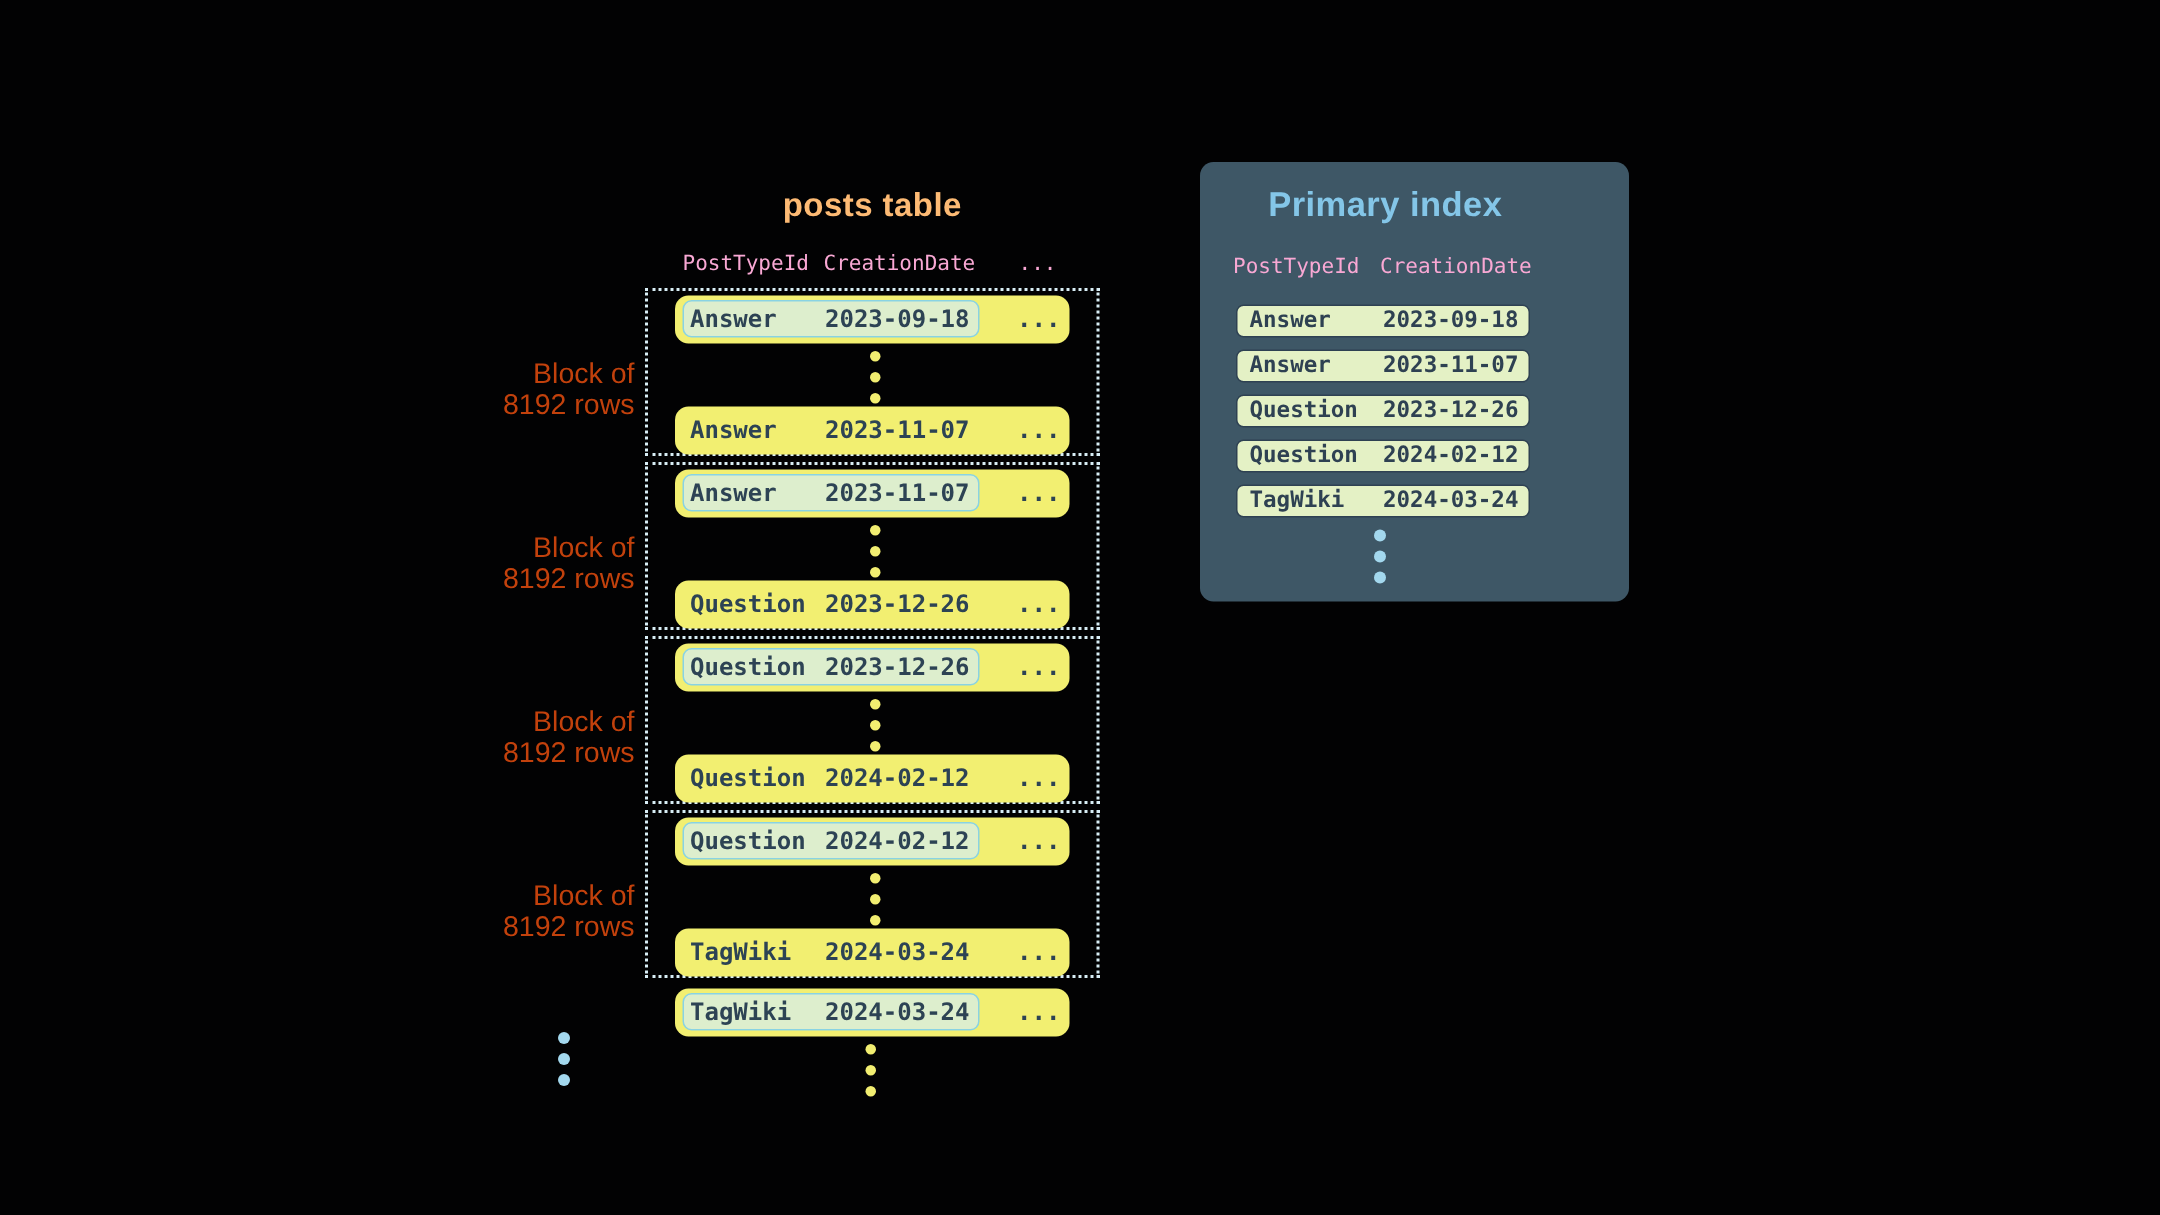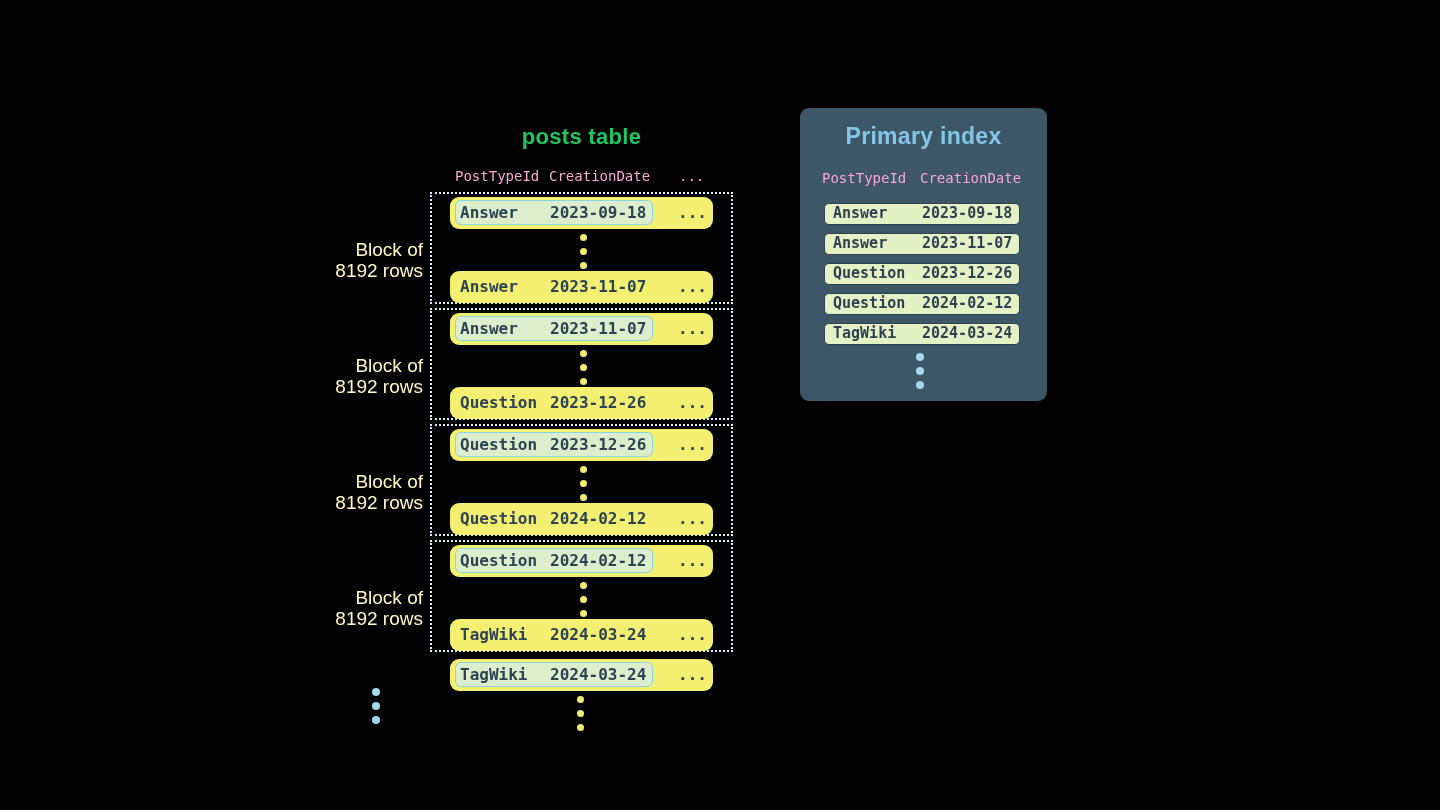--- a/index.html
+++ b/index.html
@@ -3,21 +3,21 @@
 <meta charset="utf-8">
 <style>
   html,body{margin:0;padding:0;background:#000;}
   .canvas{
     position:relative;width:1440px;height:810px;background:#020203;
     overflow:hidden;font-family:"Liberation Sans",sans-serif;
   }
   
   .pt-title{
     position:absolute;left:430px;top:124px;width:303px;text-align:center;
-    font-size:22px;font-weight:600;color:#22c55e;letter-spacing:.3px;
+    font-size:22px;font-weight:600;color:#fdba74;letter-spacing:.3px;
   }
   .pi-title{
     position:absolute;left:800px;top:123px;width:247px;text-align:center;
     font-size:23px;font-weight:600;color:#84c6e8;letter-spacing:.3px;
   }
   
   .colhead{
     position:absolute;top:168px;font-family:"DejaVu Sans Mono",monospace;
     font-size:14px;color:#f9a8d4;white-space:pre;
   }
@@ -43,26 +43,26 @@
   .trailing{position:absolute;left:450px;top:659px;}
   
   .vdots{position:absolute;display:flex;flex-direction:column;align-items:center;}
   .vdots i{display:block;border-radius:50%;}
   .vdots.gold i{width:7px;height:7px;background:#f2ee71;margin:0 0 7px 0;}
   .vdots.blue i{width:8px;height:8px;background:#a3d8ee;margin:0 0 6px 0;}
   .block .vdots{left:148px;top:40px;}
   
   .block-label{
     position:absolute;left:280px;width:143px;text-align:right;
-    font-size:19px;line-height:21px;color:#fef9c3;
+    font-size:19px;line-height:21px;color:#c2410c;
   }
   
   .panel{
     position:absolute;left:800px;top:108px;width:247px;height:293px;
-    background:#3e5766;border-radius:9px;
+    background:#3e5766;border-radius:9px;padding-left:39px;
   }
   .panel .colhead{top:62px;}
   .pill{
     position:absolute;left:24px;width:196px;height:22px;box-sizing:border-box;
     background:#e4f1c5;border:1.5px solid #2e4152;border-radius:5px;
   }
   .pill span{
     position:absolute;top:0;line-height:19px;font-family:"DejaVu Sans Mono",monospace;
     font-size:15px;font-weight:bold;color:#2e4152;white-space:pre;
   }

